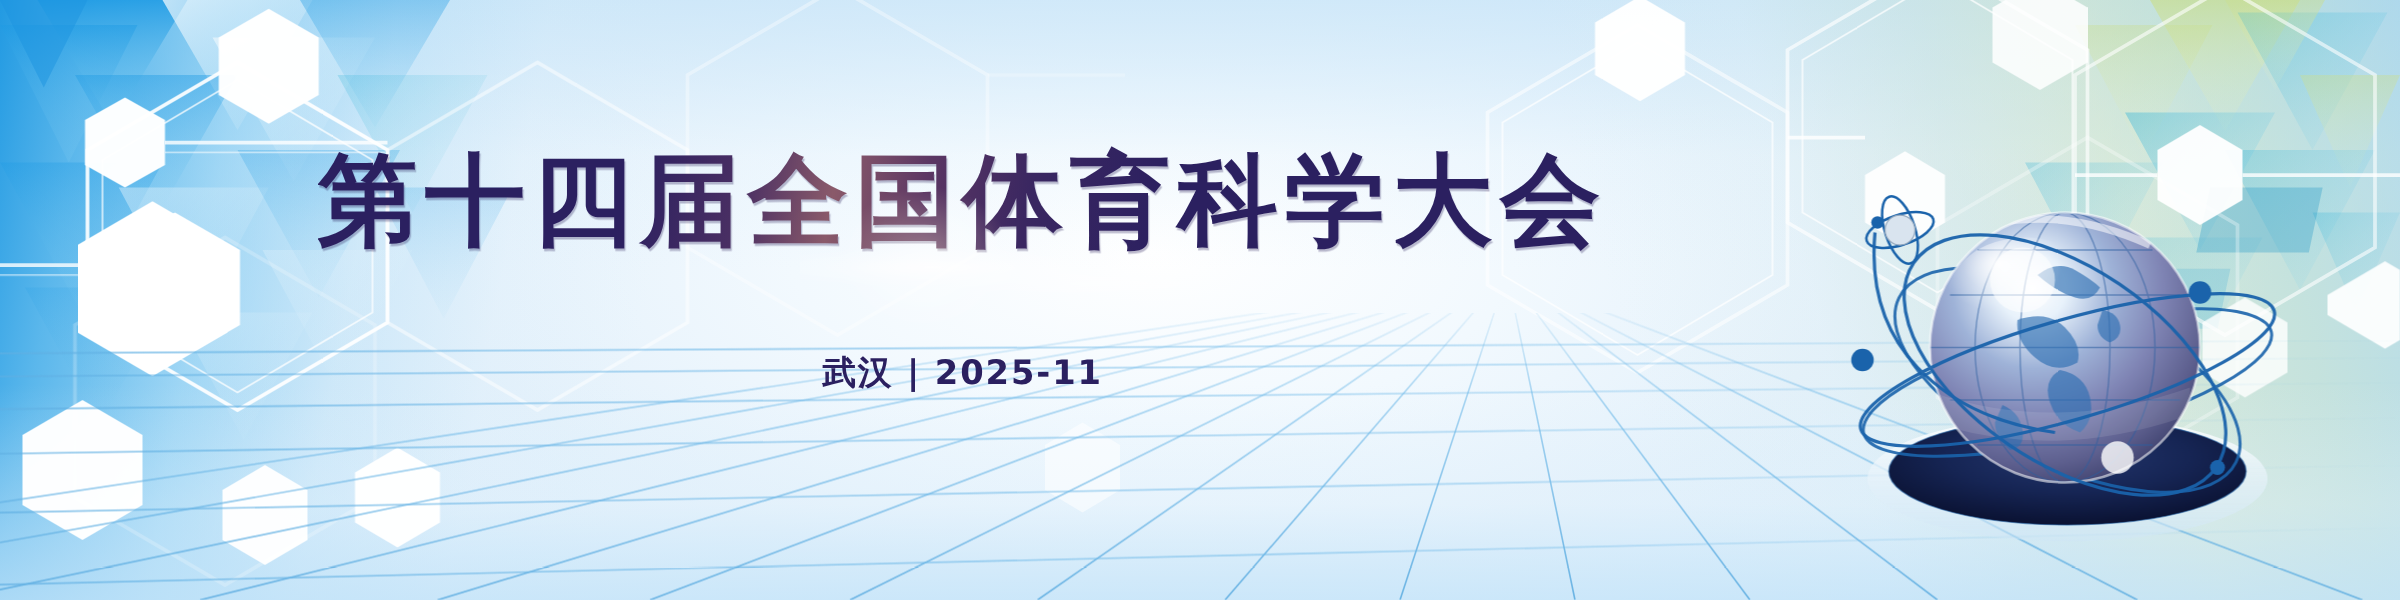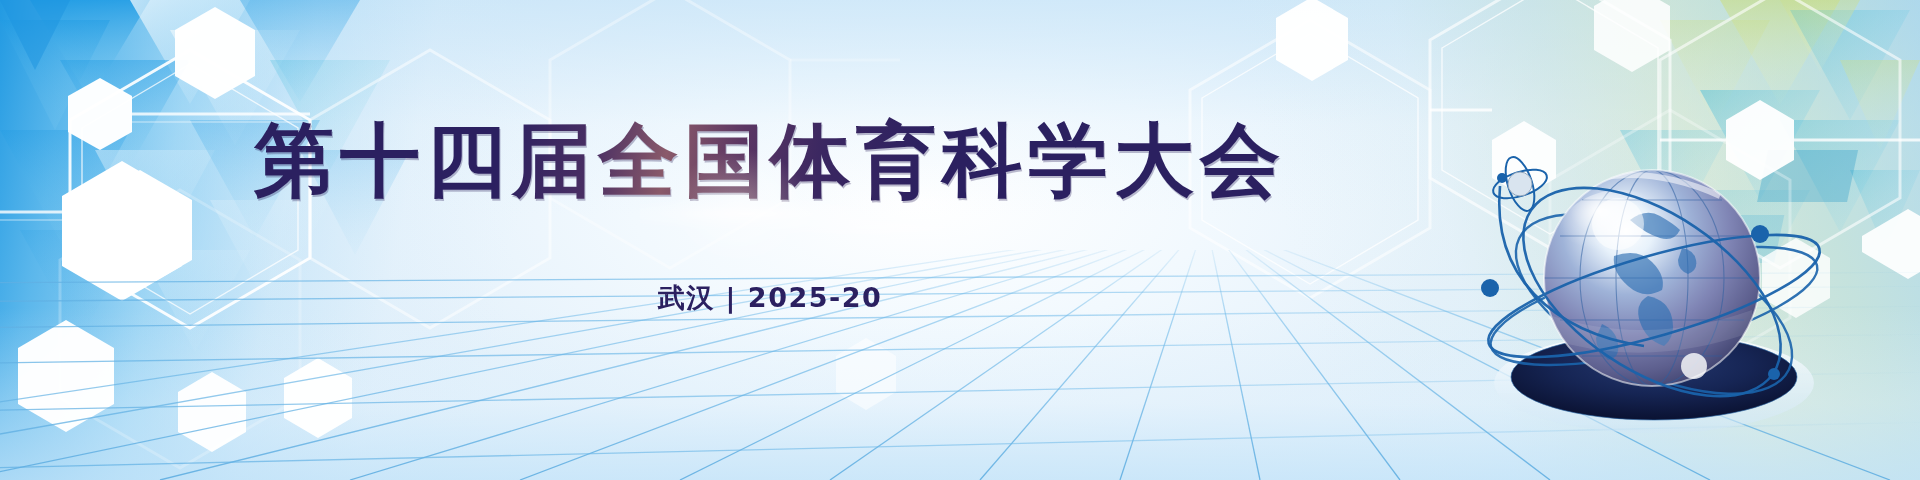--- a/index.html
+++ b/index.html
@@ -271,21 +271,21 @@
       <path d="M-600,172 L1920,122"></path>
       <path d="M-600,232 L1920,172"></path>
     </g>
   </svg>
 
   <div class="title-wrap">
     <h1 class="title">第十四届全国体育科学大会</h1>
   </div>
   <div class="flare"></div>
 
-  <div class="subtitle">武汉 | 2025-20</div>
+  <div class="subtitle">武汉 | 2025-11</div>
 
   <div class="globe-stage">
     <svg viewBox="0 0 420 330" width="420" height="330">
       <defs>
         <radialGradient id="sphere" cx="38%" cy="28%" r="78%">
           <stop offset="0%" stop-color="#ffffff"></stop>
           <stop offset="16%" stop-color="#e8f2fb"></stop>
           <stop offset="38%" stop-color="#9fb3d8"></stop>
           <stop offset="62%" stop-color="#7f84b4"></stop>
           <stop offset="84%" stop-color="#5d5f8e"></stop>

